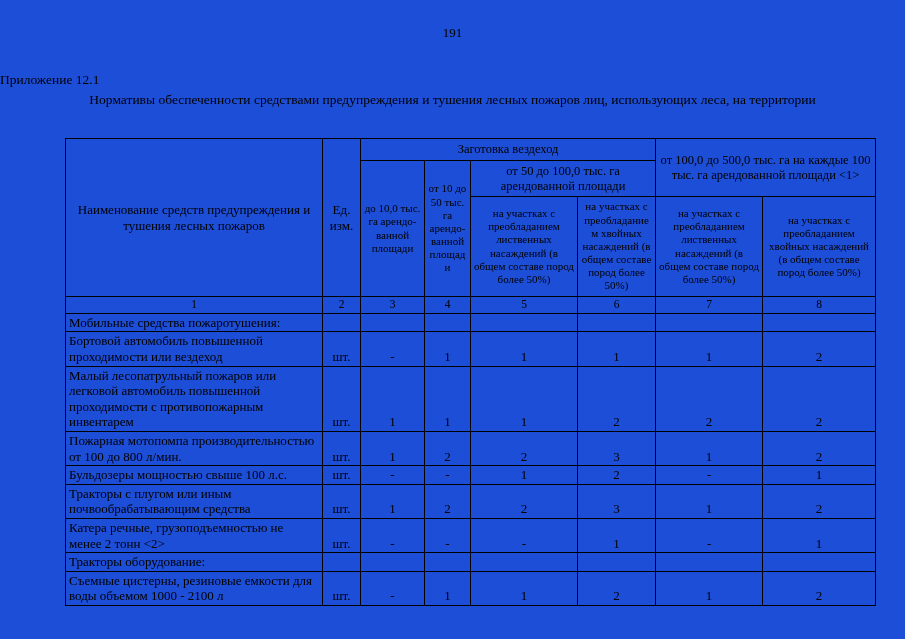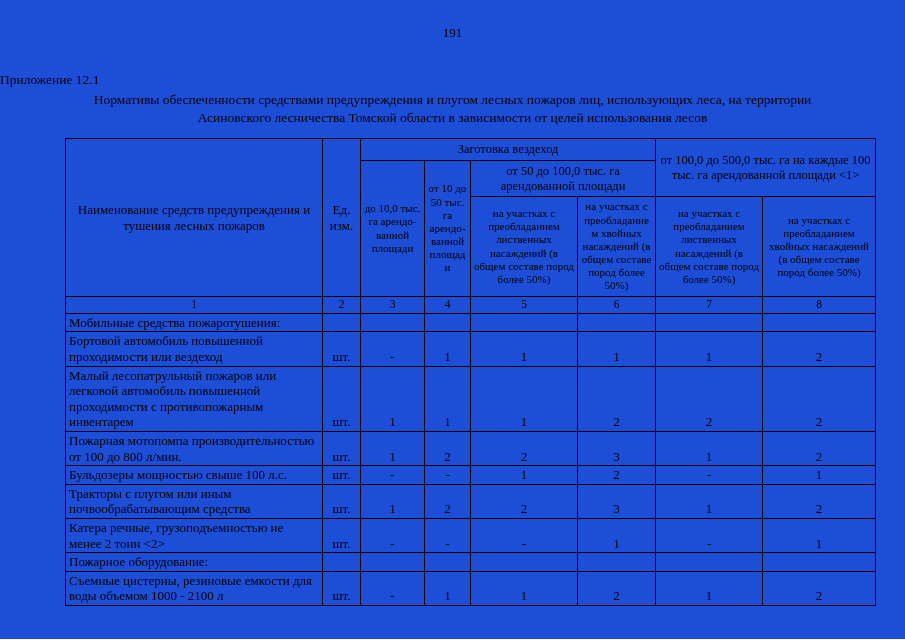--- a/index.html
+++ b/index.html
@@ -83,22 +83,21 @@
 </head>
 <body>
 
 <div class="page">
 
   <div class="page-number">191</div>
 
   <div class="appendix">Приложение 12.1</div>
 
   <div class="doc-title">
-    <div>Нормативы обеспеченности средствами предупреждения и плугом лесных пожаров лиц, использующих леса, на территории</div>
-    <div>Асиновского лесничества Томской области в зависимости от целей использования лесов</div>
+    <div>Нормативы обеспеченности средствами предупреждения и тушения лесных пожаров лиц, использующих леса, на территории</div>
   </div>
 
   <table class="tbl">
     <colgroup>
       <col style="width:257px">
       <col style="width:38px">
       <col style="width:64px">
       <col style="width:46px">
       <col style="width:107px">
       <col style="width:78px">
@@ -209,21 +208,21 @@
         <td class="val">шт.</td>
         <td class="val">-</td>
         <td class="val">-</td>
         <td class="val">-</td>
         <td class="val">1</td>
         <td class="val">-</td>
         <td class="val">1</td>
       </tr>
 
       <tr style="height:18px">
-        <td class="name">Пожарное оборудование:</td>
+        <td class="name">Тракторы оборудование:</td>
         <td class="val"></td>
         <td class="val"></td>
         <td class="val"></td>
         <td class="val"></td>
         <td class="val"></td>
         <td class="val"></td>
         <td class="val"></td>
       </tr>
 
       <tr style="height:31px">

